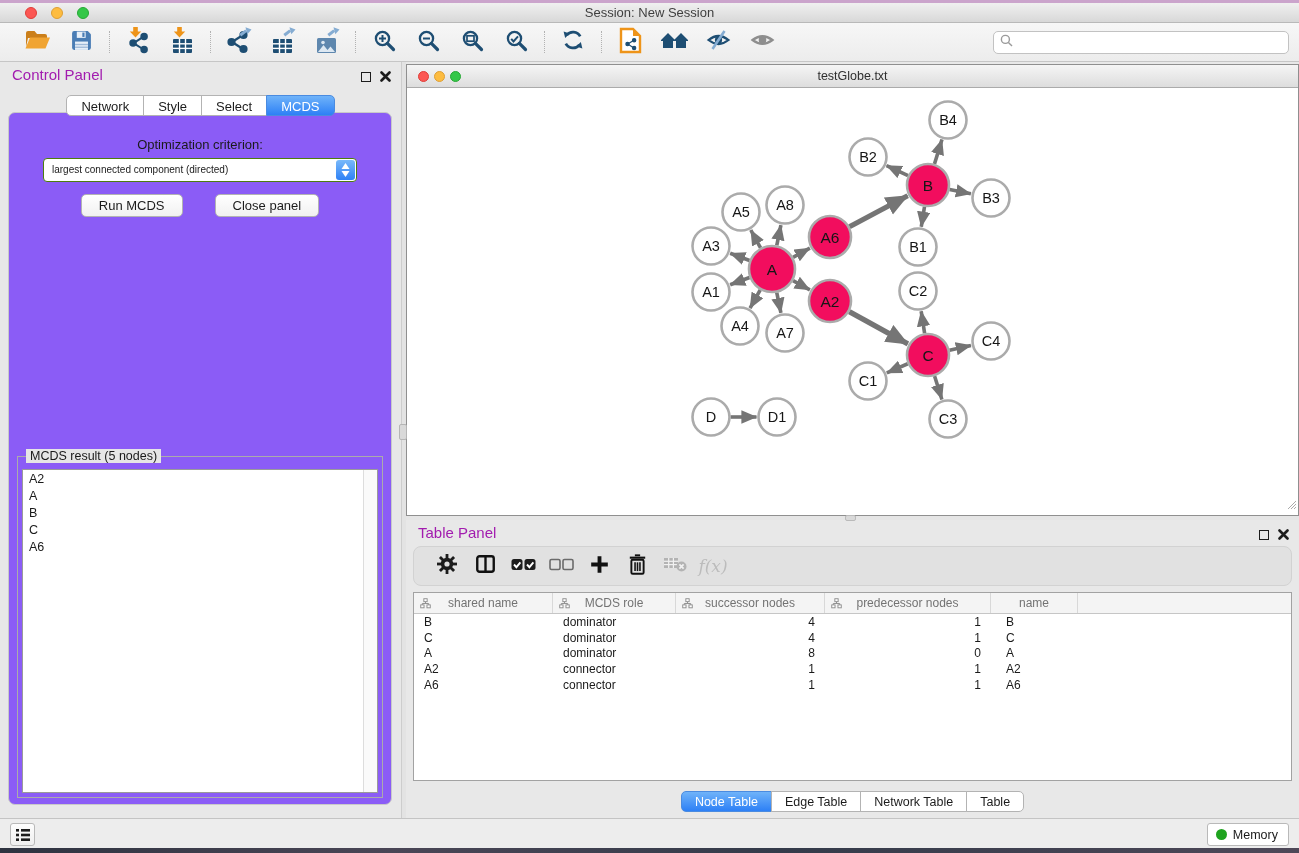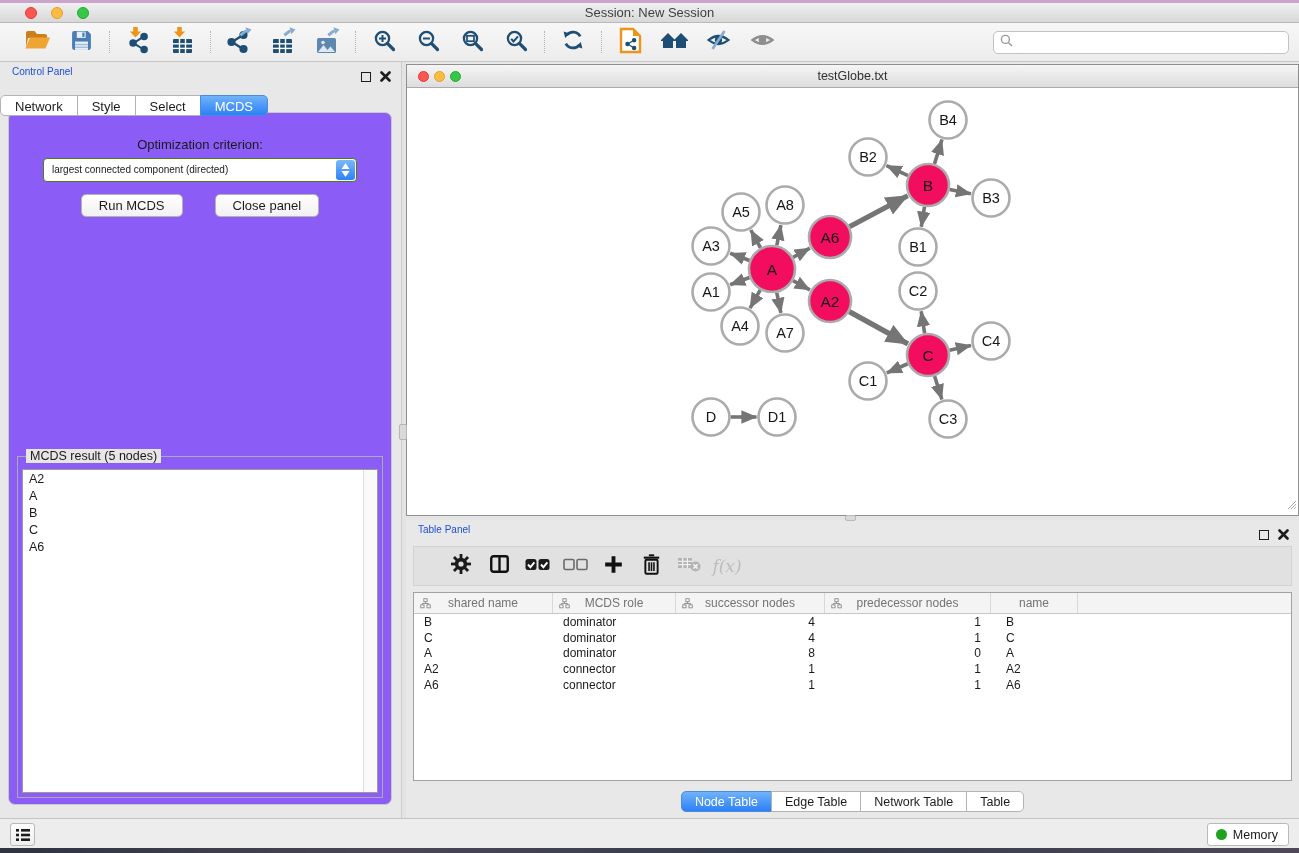--- a/index.html
+++ b/index.html
@@ -25,37 +25,37 @@
   .toolbar { position:absolute; top:23px; left:0; right:0; height:39px;
     background:linear-gradient(#F7F7F7,#ECECEC); border-bottom:1px solid #C6C6C6;
     display:flex; align-items:center; padding:0 10px; }
   .tb-group { display:flex; align-items:center; gap:12px; padding:0 11px; }
   .tb-sep { align-self:stretch; margin:5px 1px; border-left:1px dotted #B2B2B2; }
   .tb-btn { width:32px; height:32px; display:flex; align-items:center; justify-content:center; cursor:default; }
   .tb-search { margin-left:auto; width:296px; height:23px; background:#fff; border:1px solid #C2C2C2;
     border-radius:5px; display:flex; align-items:center; padding:0 6px; gap:4px; }
   .tb-search input { border:none; outline:none; flex:1; font-size:12px; background:transparent; font-family:inherit; }
   
-  .panel-title { position:absolute; left:12px; top:4px; font-size:10px; color:#1d4ed8; }
+  .panel-title { position:absolute; left:12px; top:4px; font-size:15px; color:#a21caf; }
   .panel-ctrls { position:absolute; right:10px; top:6px; display:flex; gap:9px; align-items:center; }
   .float-box { width:10px; height:10px; border:1.6px solid #1c1c1c; background:transparent; }
   
   .seg { display:flex; }
   .seg .tab { height:21px; line-height:21px; padding:0 14px; background:#fff; border:1px solid #B3B3B3;
     margin-left:-1px; font-size:13px; color:#1c1c1c; cursor:default; }
   .seg .tab:first-child { border-radius:5px 0 0 5px; margin-left:0; }
   .seg .tab:last-child { border-radius:0 5px 5px 0; }
   .seg .tab.active { background:linear-gradient(#6FB3F9,#2D80F6); border-color:#4A8BE0; color:#fff; }
   
   .control-panel { position:absolute; left:0; top:62px; width:401px; bottom:35px; background:#E8E8E8; }
   .v-divider { position:absolute; left:401px; top:62px; width:5px; bottom:35px; background:#E3E3E3;
     border-left:1px solid #CDCDCD; }
   .v-grip { position:absolute; left:399px; top:424px; width:8px; height:16px; background:#D9D9D9;
     border:1px solid #B5B5B5; border-radius:2px; z-index:5; }
-  .cp-tabs { position:absolute; top:33px; left:0; right:0; display:flex; z-index:2; }
+  .cp-tabs { position:absolute; top:33px; left:0; right:0; display:flex; justify-content:center; z-index:2; }
   .cp-content { position:absolute; top:50px; left:8px; right:9px; bottom:13px;
     border:1px solid #C9C9C9; border-radius:7px; background:#8b5cf6; }
   .criterion-label { position:absolute; top:24px; left:0; right:0; text-align:center; font-size:13px; }
   .cp-select { position:absolute; top:45px; left:34px; width:314px; height:24px; background:#fff;
     border:1px solid #4d7c0f; border-radius:4px; font-size:10px; line-height:22px; padding-left:8px; }
   .cp-select .stepper { position:absolute; right:1px; top:1px; bottom:1px; width:19px; border-radius:3px;
     background:linear-gradient(#79B9FA,#2E81F6); display:flex; flex-direction:column;
     align-items:center; justify-content:center; gap:2px; }
   .cp-buttons { position:absolute; top:81px; left:0; right:0; display:flex; justify-content:center; gap:32px; }
   .push-btn { height:23px; line-height:21px; padding:0 17px; font-size:13px; color:#1c1c1c;
@@ -76,21 +76,21 @@
   .nw-title { position:absolute; left:0; right:0; top:0; height:23px; line-height:23px; text-align:center;
     font-size:12.5px; color:#2f2f2f; }
   .nw-canvas { position:absolute; top:23px; left:0; right:0; bottom:0; background:#fff; }
   .nw-resize { position:absolute; right:1px; bottom:1px; }
   .h-divider { position:absolute; left:406px; right:0; top:516px; height:4px; background:#E5E5E5; }
   .h-grip { position:absolute; left:845px; top:515px; width:11px; height:6px; background:#D9D9D9;
     border:1px solid #BABABA; border-radius:2px; z-index:5; }
   
   .table-panel { position:absolute; left:406px; right:0; top:520px; bottom:35px; background:#E8E8E8; }
   .tp-toolbar { position:absolute; top:26px; left:7px; right:7px; height:40px; background:#E1E1E1;
-    border:1px solid #D2D2D2; border-radius:0; display:flex; align-items:center; padding-left:28px; }
+    border:1px solid #D2D2D2; border-radius:8px; display:flex; align-items:center; padding-left:14px; }
   .tp-btn { width:38px; height:32px; display:flex; align-items:center; justify-content:center; cursor:default; }
   .tp-btn.disabled { opacity:.55; }
   .fx-label { font-family:"DejaVu Serif","Liberation Serif",serif; font-style:italic; font-size:17px; color:#9E9E9E; }
   .tp-table { position:absolute; top:72px; left:7px; right:7px; bottom:37px; background:#fff;
     border:1px solid #A2A2A2; overflow:hidden; }
   .tp-thead { display:flex; height:21px; background:#F4F4F4; border-bottom:1px solid #C6C6C6; }
   .th { position:relative; display:flex; align-items:center; justify-content:center;
     font-size:12px; color:#737373; border-right:1px solid #D8D8D8; flex-shrink:0; }
   .th .tree-ico { position:absolute; left:6px; top:5px; }
   .th.filler { flex:1; border-right:none; }

